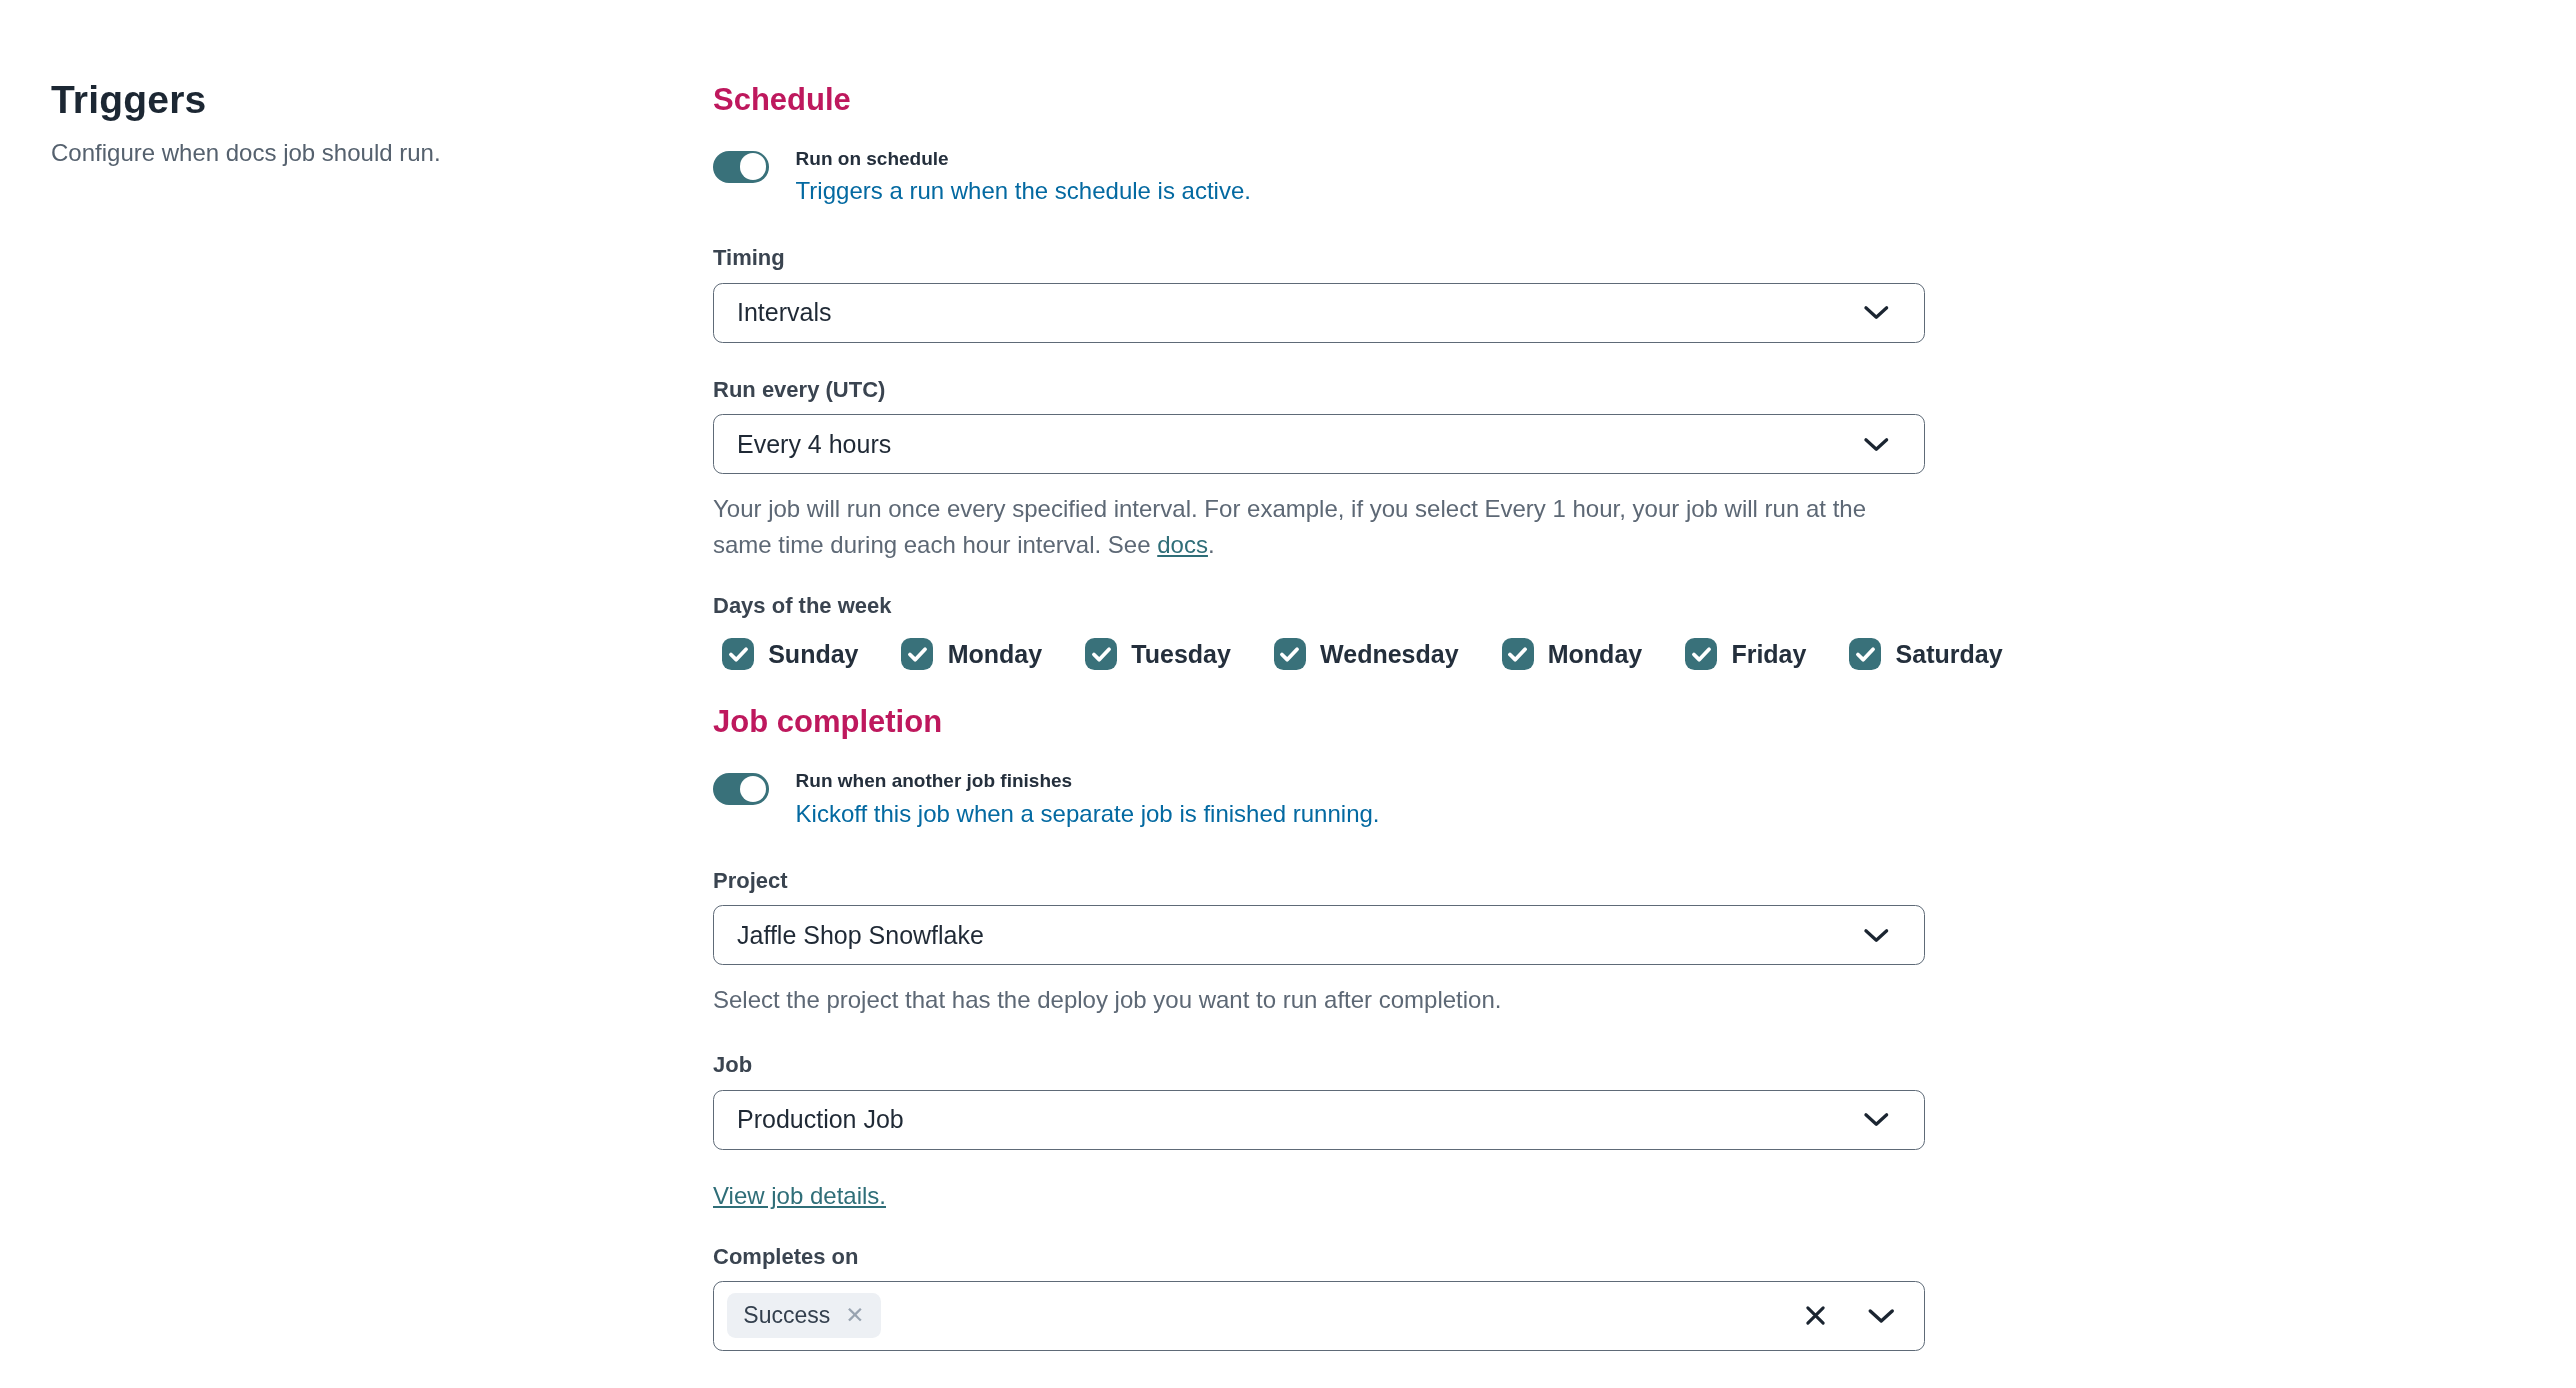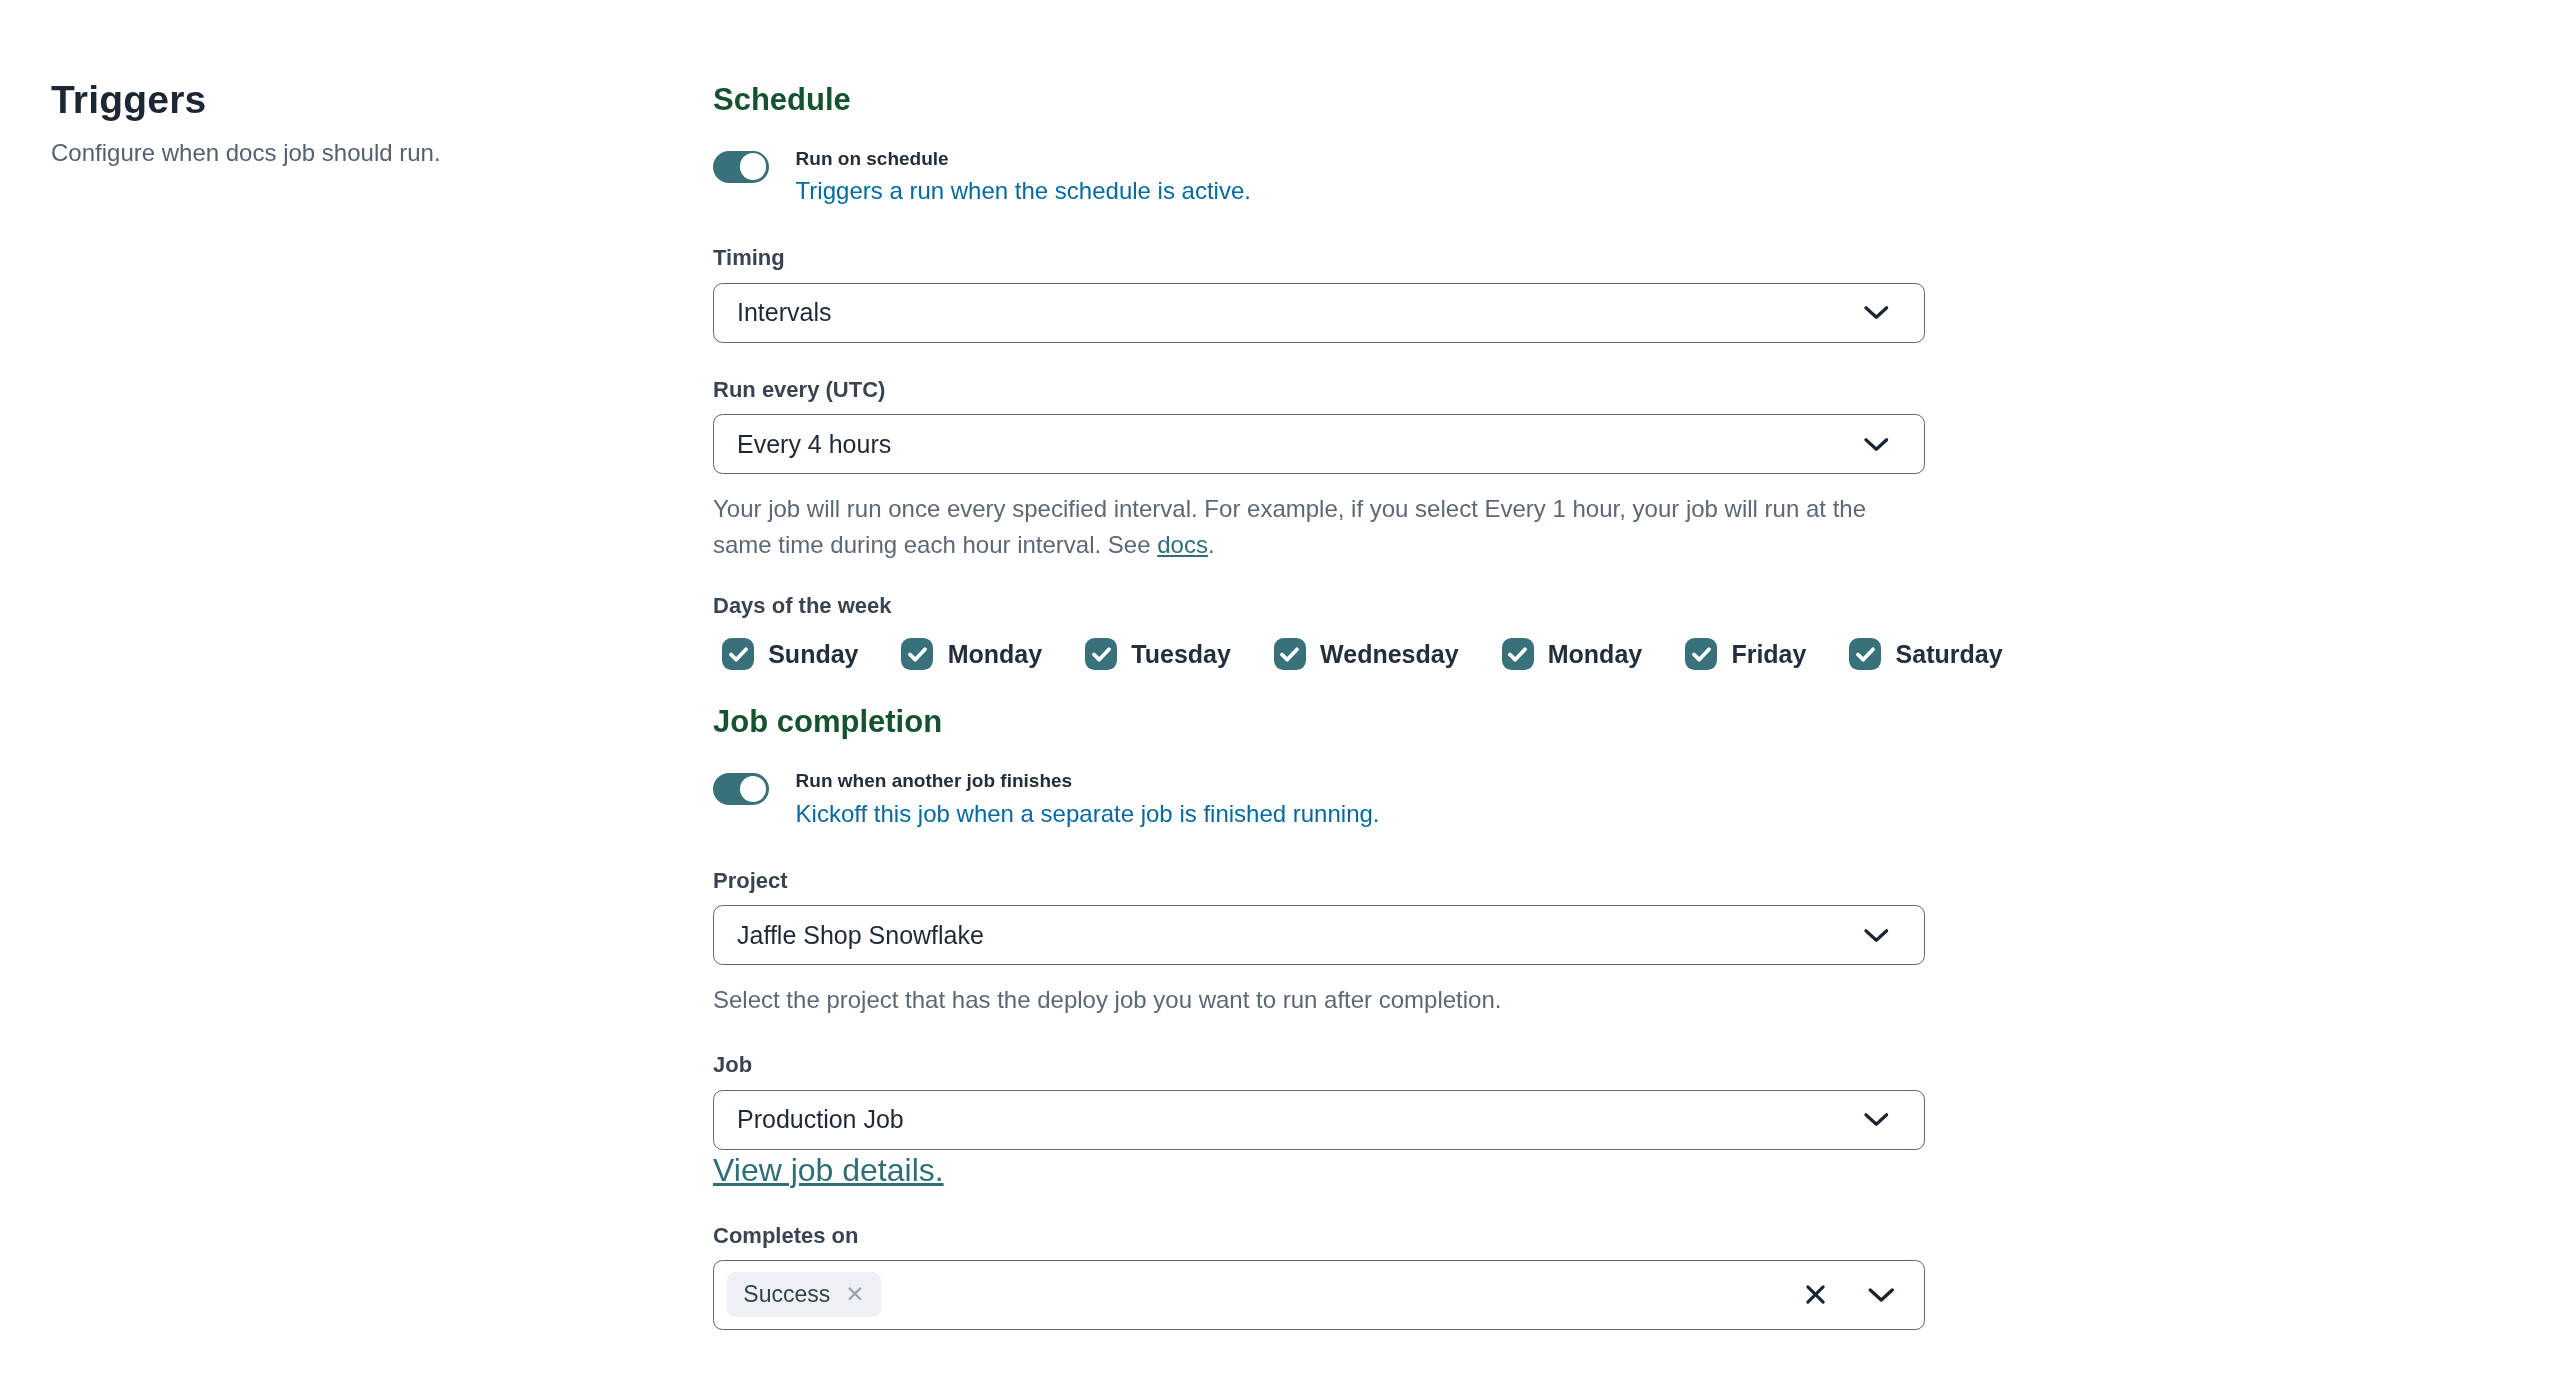--- a/index.html
+++ b/index.html
@@ -19,21 +19,21 @@
   .left-title {
     font-size: 39px; font-weight: 700; color: #1c2733;
     letter-spacing: 0.2px;
   }
   .left-subtitle {
     margin-top: 17px; font-size: 24px; color: #55616e;
   }
   
   .form-col { width: 1212px; flex: 0 0 1212px; padding-top: 3.8px; }
   .section-heading {
-    font-size: 31px; font-weight: 700; color: #14532d;
+    font-size: 31px; font-weight: 700; color: #be185d;
   }
   .toggle-row { display: flex; align-items: flex-start; margin-top: 30px; }
   .toggle {
     width: 56px; height: 32px; border-radius: 16px;
     background: #39717a; position: relative; flex: 0 0 56px;
     margin-top: 2.8px; cursor: pointer;
   }
   .toggle .knob {
     position: absolute; top: 2.8px; right: 2.8px;
     width: 26.6px; height: 26.6px; border-radius: 50%;
@@ -80,21 +80,21 @@
   }
   .checkbox svg { display: block; }
   .day-label {
     margin-left: 14.2px; font-size: 25px; font-weight: 700; color: #242f3c;
   }
 
   .section-gap { margin-top: 34px; }
 
   .job-link {
     display: inline-block;
-    margin-top: 2px; font-size: 32px;
+    margin-top: 32px; font-size: 24px;
   }
 
   .multiselect {
     margin-top: 11.4px;
     width: 100%; height: 70px;
     border: 1.9px solid #5e6a77; border-radius: 9.5px;
     background: #ffffff;
     display: flex; align-items: center;
     padding: 0 28.5px 0 13.3px;
   }

